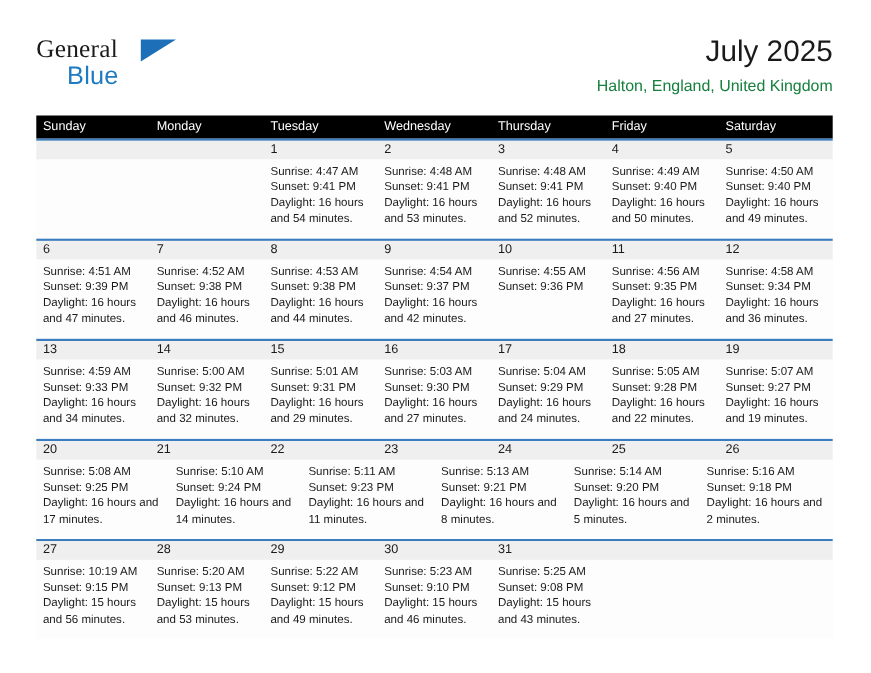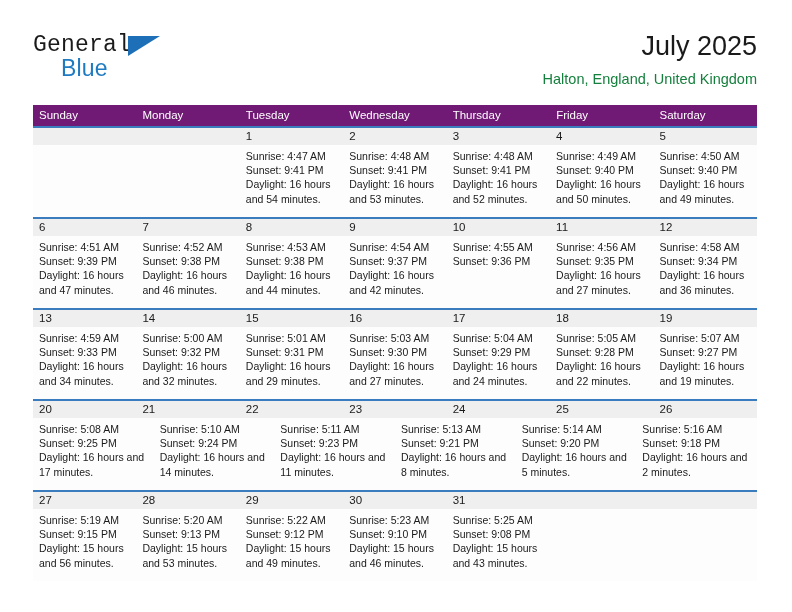--- a/index.html
+++ b/index.html
@@ -36,21 +36,21 @@
     width: 220px;
     height: 62px;
   }
   .brand-general {
     position: absolute;
     left: 0;
     top: 0;
     font-size: 23px;
     letter-spacing: 0.2px;
     color: #1a1a1a;
-    font-family: Liberation Mono, monospace;
+    font-family: Liberation Serif, serif;
   }
   .brand-blue {
     position: absolute;
     left: 28px;
     top: 23px;
     font-size: 23px;
     letter-spacing: 0.2px;
     color: #1f7bc1;
     font-family: "Liberation Sans", sans-serif;
   }
@@ -86,21 +86,21 @@
 
   
   .calendar {
     position: absolute;
     left: 33px;
     top: 105px;
     width: 724px;
   }
   .weekday-row {
     display: flex;
-    background: #701a75;
+    background: #000000;
     height: 21px;
     justify-content: center;
   }
   .weekday {
     flex: 1 1 0;
     color: #ffffff;
     font-size: 11.5px;
     line-height: 21px;
     padding-left: 6px;
     box-sizing: border-box;
@@ -370,21 +370,21 @@
         <div class="daynum">27</div>
         <div class="daynum">28</div>
         <div class="daynum">29</div>
         <div class="daynum">30</div>
         <div class="daynum">31</div>
         <div class="daynum"></div>
         <div class="daynum"></div>
       </div>
       <div class="detail-band">
         <div class="detail">
-          <div>Sunrise: 5:19 AM</div>
+          <div>Sunrise: 10:19 AM</div>
           <div>Sunset: 9:15 PM</div>
           <div class="dl-wrap">Daylight: 15 hours and 56 minutes.</div>
         </div>
         <div class="detail">
           <div>Sunrise: 5:20 AM</div>
           <div>Sunset: 9:13 PM</div>
           <div class="dl-wrap">Daylight: 15 hours and 53 minutes.</div>
         </div>
         <div class="detail">
           <div>Sunrise: 5:22 AM</div>

